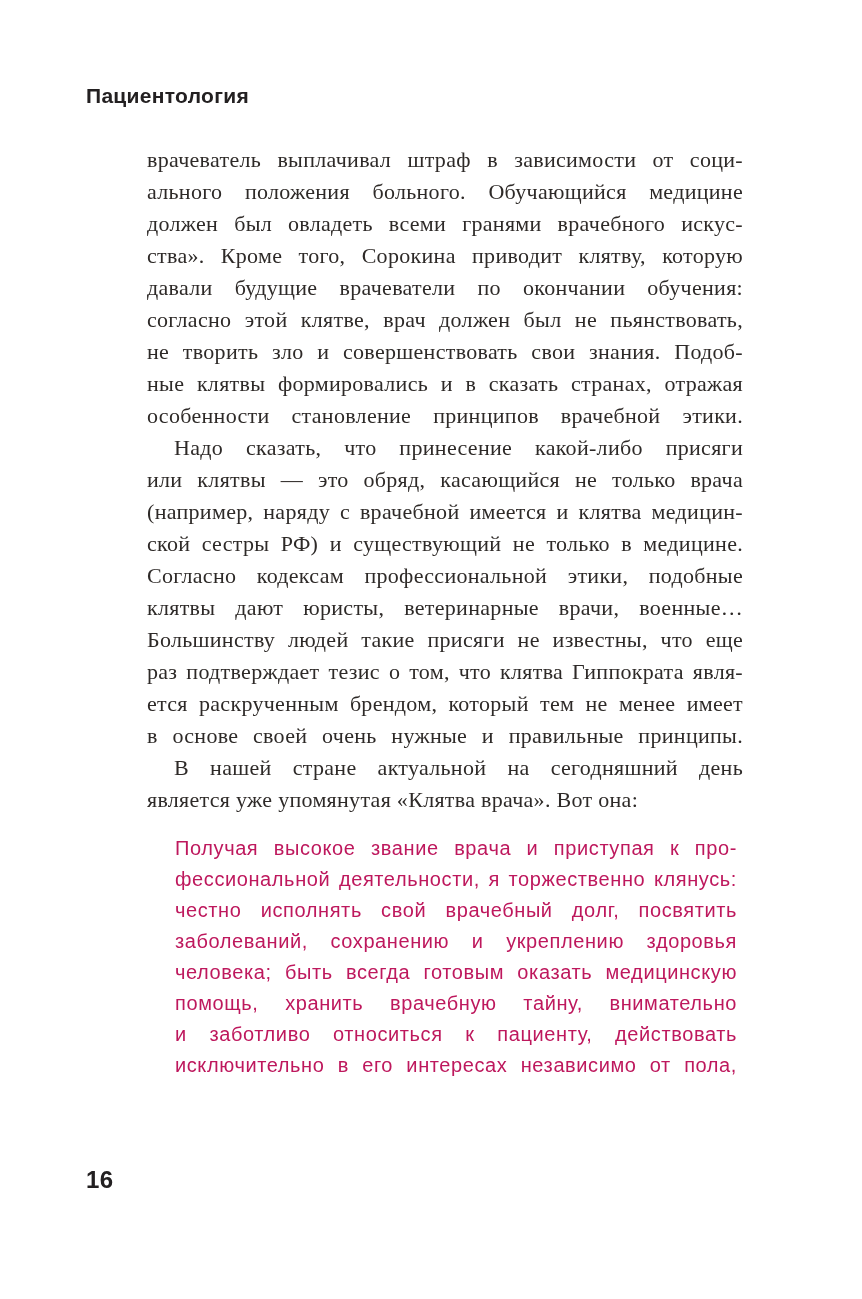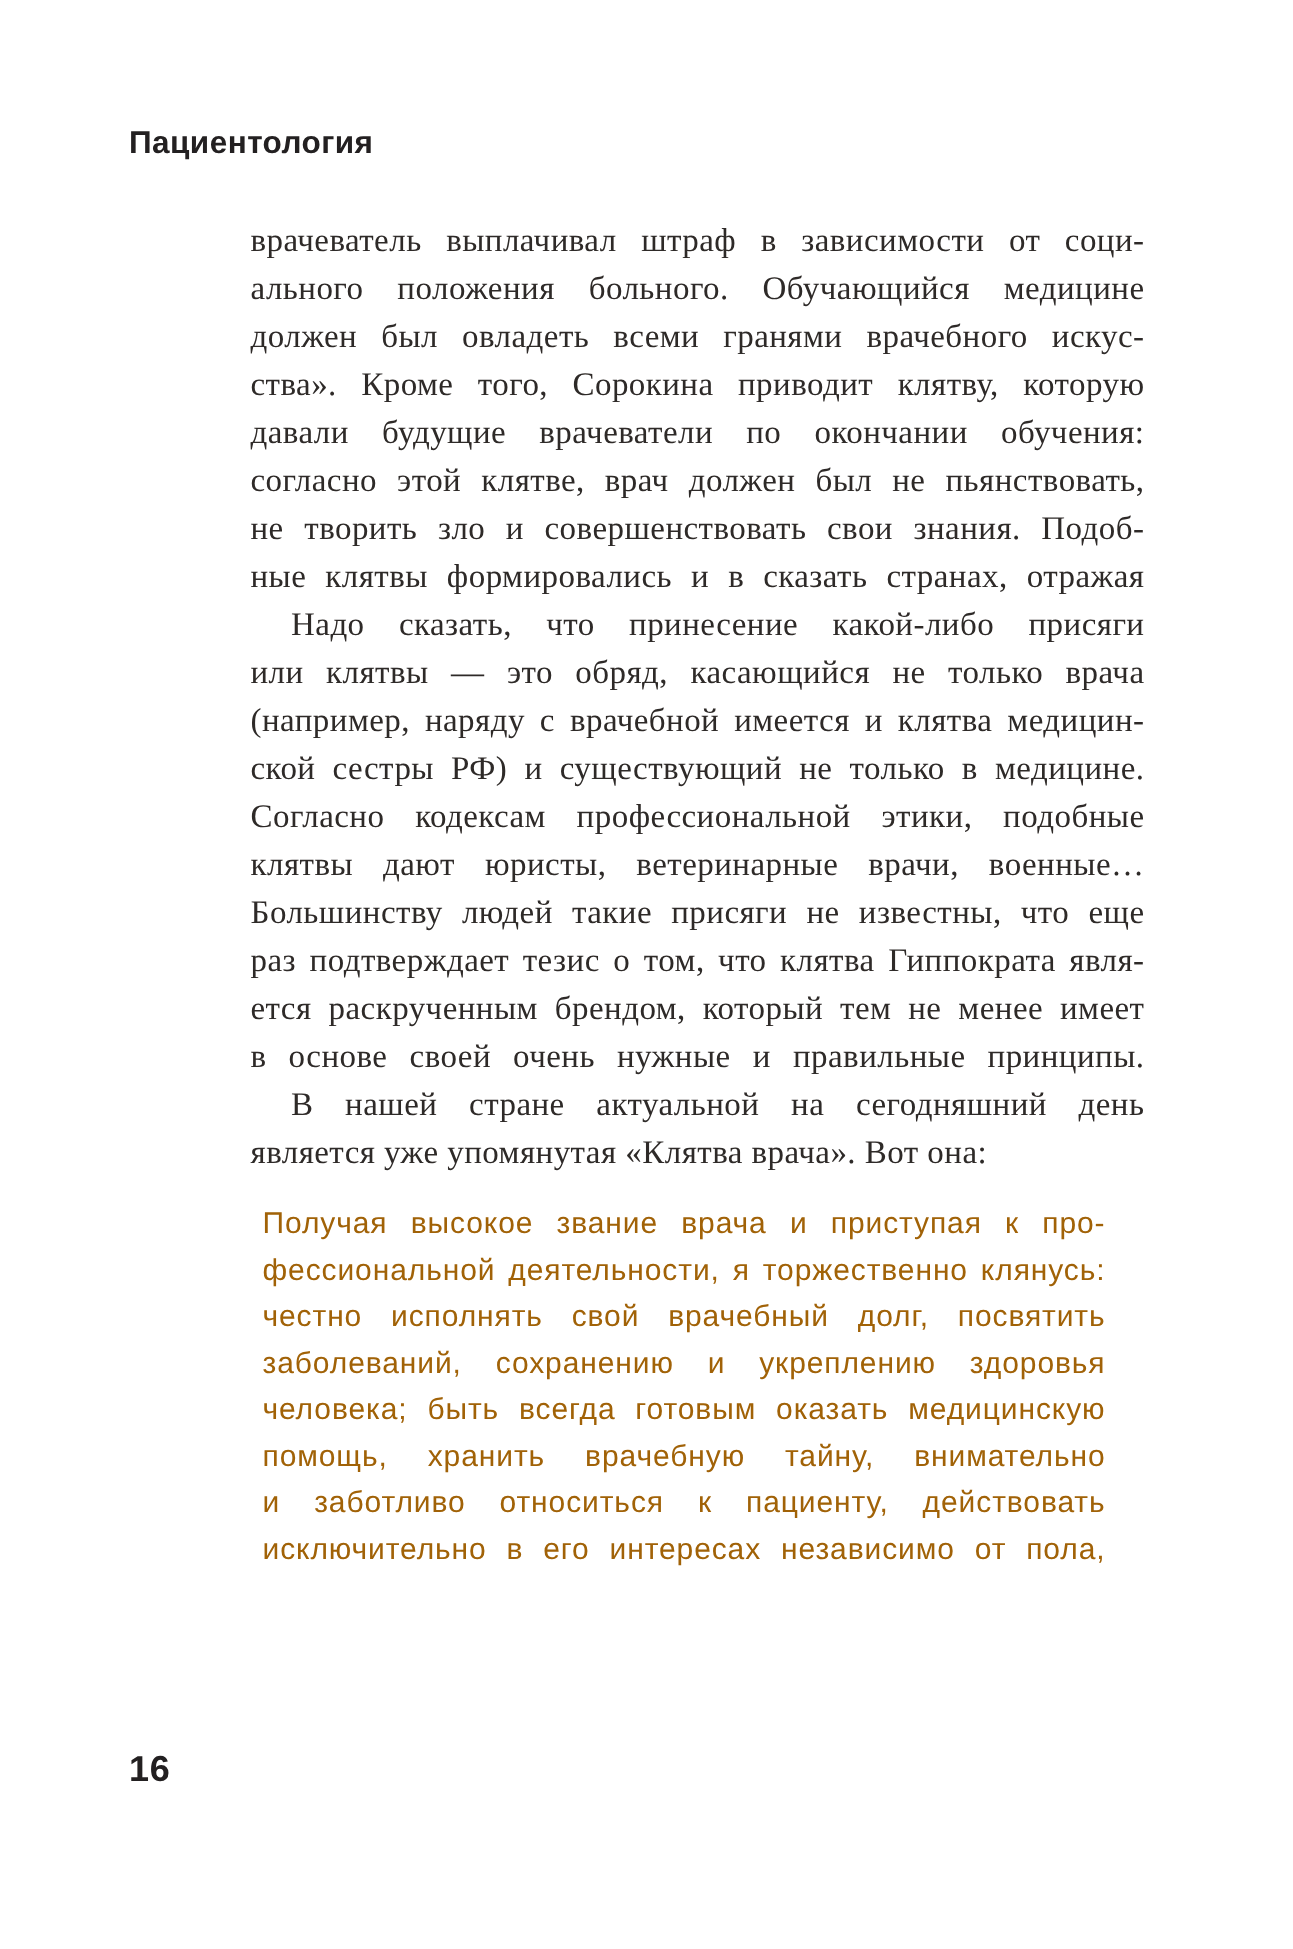--- a/index.html
+++ b/index.html
@@ -26,38 +26,38 @@
     position: absolute;
     left: 147px;
     top: 144px;
     width: 596px;
     font-family: "Liberation Serif", serif;
     font-size: 22px;
     line-height: 32px;
     letter-spacing: 0.3px;
     color: #2e2a28;
   }
-  .paragraph { width: 100%; margin-left: 20px; }
+  .paragraph { width: 100%; }
   .line {
     width: 100%;
     text-align: justify;
     text-align-last: justify;
   }
   .line.no-just { text-align-last: left; }
   .line.indent { text-indent: 27px; }
   .oath-quote {
     margin-top: 17px;
     margin-left: 28px;
     width: 562px;
     font-family: "Liberation Sans", sans-serif;
     font-weight: 400;
     font-size: 20px;
     line-height: 31px;
     letter-spacing: 0.6px;
-    color: #a16207;
+    color: #be185d;
   }
   .page-number {
     position: absolute;
     left: 86px;
     top: 1166px;
     font-family: "Liberation Sans", sans-serif;
     font-weight: 700;
     font-size: 24px;
     letter-spacing: 0.5px;
     color: #232021;
@@ -73,20 +73,21 @@
 
     <div class="paragraph">
         <div class="line">врачеватель выплачивал штраф в зависимости от соци-</div>
         <div class="line">ального положения больного. Обучающийся медицине</div>
         <div class="line">должен был овладеть всеми гранями врачебного искус-</div>
         <div class="line">ства». Кроме того, Сорокина приводит клятву, которую</div>
         <div class="line">давали будущие врачеватели по окончании обучения:</div>
         <div class="line">согласно этой клятве, врач должен был не пьянствовать,</div>
         <div class="line">не творить зло и совершенствовать свои знания. Подоб-</div>
         <div class="line">ные клятвы формировались и в сказать странах, отражая</div>
+        <div class="line">особенности становление принципов врачебной этики.</div>
       </div>
       <div class="paragraph">
         <div class="line indent">Надо сказать, что принесение какой-либо присяги</div>
         <div class="line">или клятвы — это обряд, касающийся не только врача</div>
         <div class="line">(например, наряду с врачебной имеется и клятва медицин-</div>
         <div class="line">ской сестры РФ) и существующий не только в медицине.</div>
         <div class="line">Согласно кодексам профессиональной этики, подобные</div>
         <div class="line">клятвы дают юристы, ветеринарные врачи, военные…</div>
         <div class="line">Большинству людей такие присяги не известны, что еще</div>
         <div class="line">раз подтверждает тезис о том, что клятва Гиппократа явля-</div>

